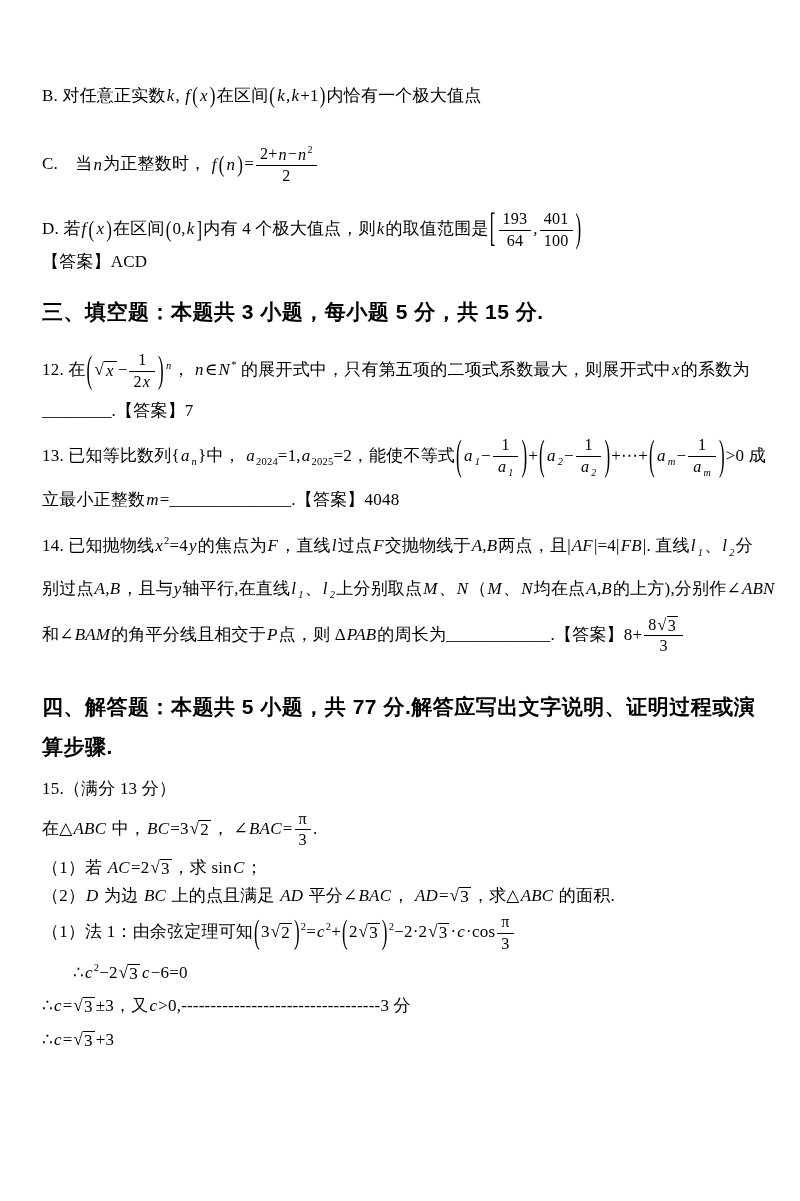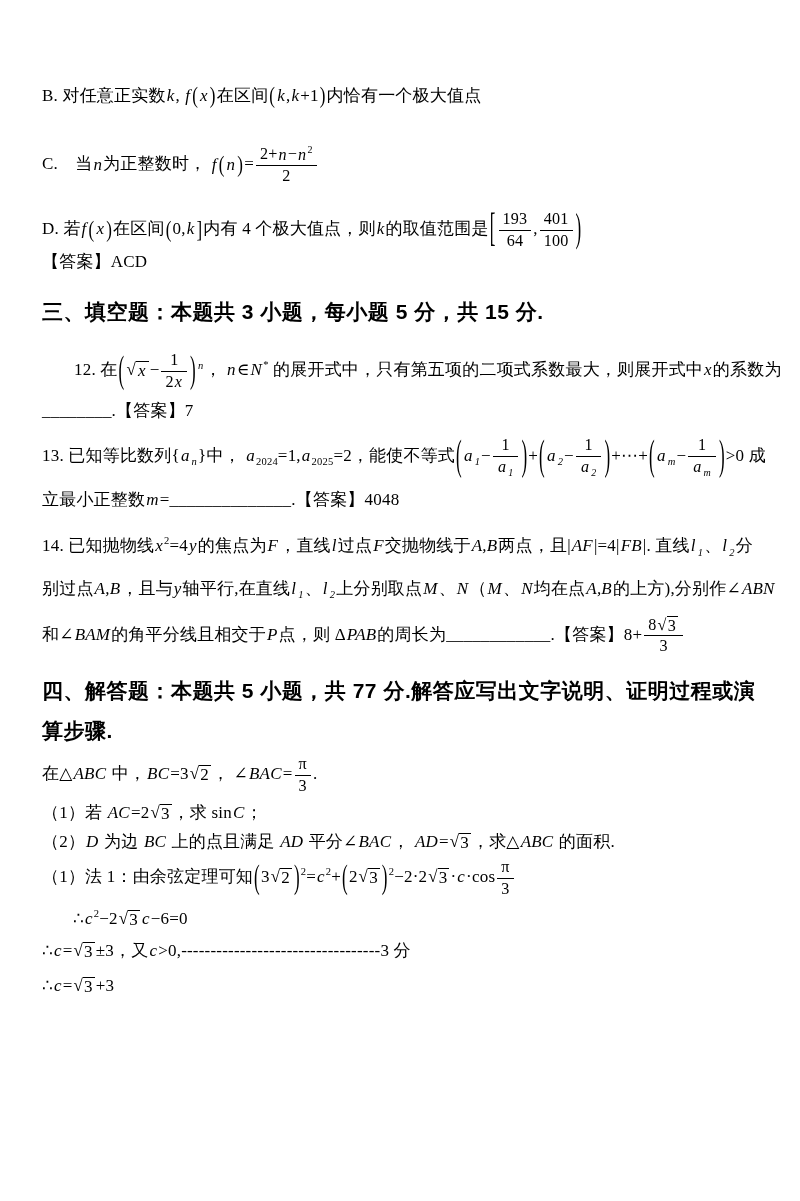--- a/index.html
+++ b/index.html
@@ -82,21 +82,21 @@
       </span></div>
     <div class="line" style="margin-top: 24px;"><span>D. 若</span><span class="it">f</span><span class="bigp" style="transform: scaleY(1.4);">(</span><span class="it">x</span><span class="bigp" style="transform: scaleY(1.4);">)</span><span>在区间</span><span class="bigp" style="transform: scaleY(1.4);">(</span><span>0,</span><span class="it">k</span><span class="bigp" style="transform: scaleY(1.4);">]</span><span>内有 4 个极大值点，则</span><span class="it">k</span><span>的取值范围是</span><span class="bigp" style="transform: scaleY(2.3);">[</span><span class="frac">
         <span class="num"><span>193</span></span>
         <span class="den"><span>64</span></span>
       </span><span>,</span><span class="frac">
         <span class="num"><span>401</span></span>
         <span class="den"><span>100</span></span>
       </span><span class="bigp" style="transform: scaleY(2.3);">)</span></div>
     <div class="line" style=""><span>【答案】ACD</span></div>
     <div class="line head" style="margin-top: 22px;"><span>三、填空题：本题共 3 小题，每小题 5 分，共 15 分.</span></div>
-    <div class="line" style="margin-top: 24px; margin-left: 32px;"><span>12. 在</span><span class="bigp" style="transform: scaleY(2.2);">(</span><span class="sqrt">
+    <div class="line" style="margin-top: 24px;"><span>12. 在</span><span class="bigp" style="transform: scaleY(2.2);">(</span><span class="sqrt">
         <span class="rad">√</span>
         <span class="rdc"><span class="it">x</span></span>
       </span><span>−</span><span class="frac">
         <span class="num"><span>1</span></span>
         <span class="den"><span>2</span><span class="it">x</span></span>
       </span><span class="bigp" style="transform: scaleY(2.2);">)</span><span class="sup it">n</span><span>， </span><span class="it">n</span><span>∈</span><span class="it">N</span><span class="sup">*</span><span> 的展开式中，只有第五项的二项式系数最大，则展开式中</span><span class="it">x</span><span>的系数为</span></div>
     <div class="line" style="margin-top: 8px;"><span>________.【答案】7</span></div>
     <div class="line" style="margin-top: 12px;"><span>13. 已知等比数列</span><span>{</span><span class="it">a</span><span class="sub it">n</span><span>}</span><span>中， </span><span class="it">a</span><span class="sub">2024</span><span>=1,</span><span class="it">a</span><span class="sub">2025</span><span>=2，能使不等式</span><span class="bigp" style="transform: scaleY(2.5);">(</span><span class="it">a</span><span class="sub it">1</span><span>−</span><span class="frac">
         <span class="num"><span>1</span></span>
         <span class="den"><span class="it">a</span><span class="sub it">1</span></span>
@@ -110,22 +110,23 @@
     <div class="line" style="margin-top: 10px;"><span>立最小正整数</span><span class="it">m</span><span>=</span><span>______________</span><span>.【答案】4048</span></div>
     <div class="line" style="margin-top: 22px;"><span>14. 已知抛物线</span><span class="it">x</span><span class="sup">2</span><span>=4</span><span class="it">y</span><span>的焦点为</span><span class="it">F</span><span>，直线</span><span class="it">l</span><span>过点</span><span class="it">F</span><span>交抛物线于</span><span class="it">A,B</span><span>两点，且</span><span>|</span><span class="it">AF</span><span>|=4|</span><span class="it">FB</span><span>|. 直线</span><span class="it">l</span><span class="sub it">1</span><span>、</span><span class="it">l</span><span class="sub it">2</span><span>分</span></div>
     <div class="line" style="margin-top: 18px;"><span>别过点</span><span class="it">A,B</span><span>，且与</span><span class="it">y</span><span>轴平行,在直线</span><span class="it">l</span><span class="sub it">1</span><span>、</span><span class="it">l</span><span class="sub it">2</span><span>上分别取点</span><span class="it">M</span><span>、</span><span class="it">N</span><span>（</span><span class="it">M</span><span>、</span><span class="it">N</span><span>均在点</span><span class="it">A,B</span><span>的上方),分别作∠</span><span class="it">ABN</span></div>
     <div class="line" style="margin-top: 14px;"><span>和∠</span><span class="it">BAM</span><span>的角平分线且相交于</span><span class="it">P</span><span>点，则 Δ</span><span class="it">PAB</span><span>的周长为</span><span>____________</span><span>.【答案】8+</span><span class="frac">
         <span class="num"><span>8</span><span class="sqrt">
             <span class="rad">√</span>
             <span class="rdc"><span>3</span></span>
           </span></span>
         <span class="den"><span>3</span></span>
       </span></div>
-    <div class="line head" style="margin-top: 20px;"><span>四、解答题：本题共 5 小题，共 77 分.解答应写出文字说明、证明过程或演</span></div>
+    <div class="line head" style="margin-top: 36px;"><span>四、解答题：本题共 5 小题，共 77 分.解答应写出文字说明、证明过程或演</span></div>
     <div class="line head" style="margin-top: 10px;"><span>算步骤.</span></div>
+    <div class="line" style="margin-top: 14px;"><span>15.（满分 13 分）</span></div>
     <div class="line" style="margin-top: 8px;"><span>在△</span><span class="it">ABC</span><span> 中，</span><span class="it">BC</span><span>=3</span><span class="sqrt">
         <span class="rad">√</span>
         <span class="rdc"><span>2</span></span>
       </span><span>， ∠</span><span class="it">BAC</span><span>=</span><span class="frac">
         <span class="num"><span>π</span></span>
         <span class="den"><span>3</span></span>
       </span><span>.</span></div>
     <div class="line" style="margin-top: 6px;"><span>（1）若 </span><span class="it">AC</span><span>=2</span><span class="sqrt">
         <span class="rad">√</span>
         <span class="rdc"><span>3</span></span>

